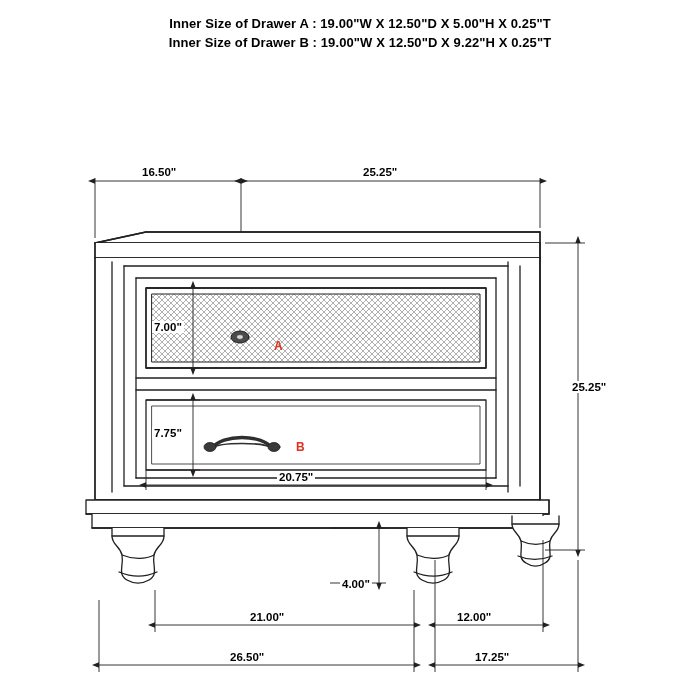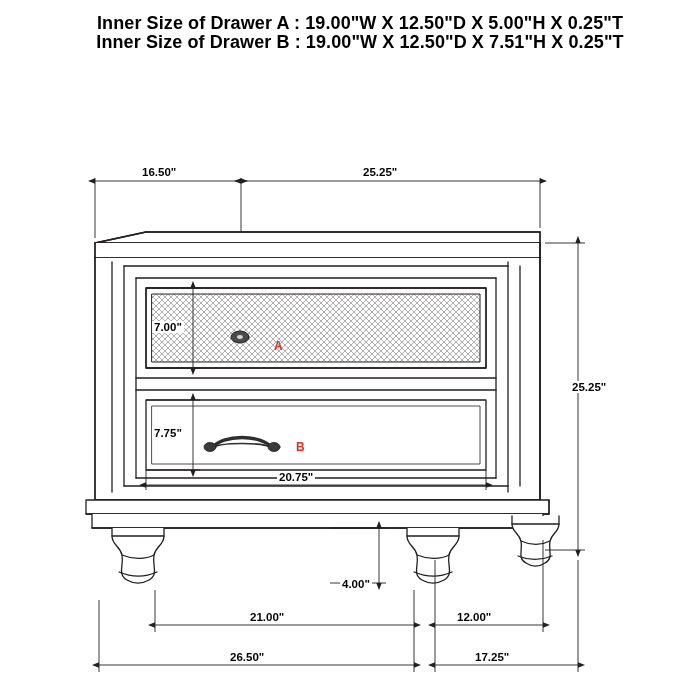--- a/index.html
+++ b/index.html
@@ -21,21 +21,21 @@
     height: 700px;
   }
   .header {
     position: absolute;
     top: 14px;
     left: 0;
     width: 700px;
     text-align: center;
   }
   .header-line {
-    font-size: 18px;
+    font-size: 13px;
     font-weight: bold;
     line-height: 19px;
     letter-spacing: 0.1px;
     white-space: nowrap;
     margin-left: 20px;
   }
   svg.diagram {
     position: absolute;
     top: 0;
     left: 0;
@@ -58,21 +58,21 @@
     color: #e03020;
   }
 </style>
 </head>
 <body>
 
 <div id="stage">
 
   <div class="header">
     <div class="header-line">Inner Size of Drawer A : 19.00"W X 12.50"D X 5.00"H X  0.25"T</div>
-    <div class="header-line">Inner Size of Drawer B : 19.00"W X 12.50"D X 7.51"H X  0.25"T</div>
+    <div class="header-line">Inner Size of Drawer B : 19.00"W X 12.50"D X 9.22"H X  0.25"T</div>
   </div>
 
   <svg class="diagram" viewBox="0 0 700 700">
     <defs>
       <marker id="arrowStart" markerWidth="9" markerHeight="9" refX="8" refY="3" orient="auto" markerUnits="strokeWidth">
         <path d="M8,0 L8,6 L0,3 z" fill="#231f20"></path>
       </marker>
       <marker id="arrowEnd" markerWidth="9" markerHeight="9" refX="1" refY="3" orient="auto" markerUnits="strokeWidth">
         <path d="M1,0 L1,6 L9,3 z" fill="#231f20"></path>
       </marker>

